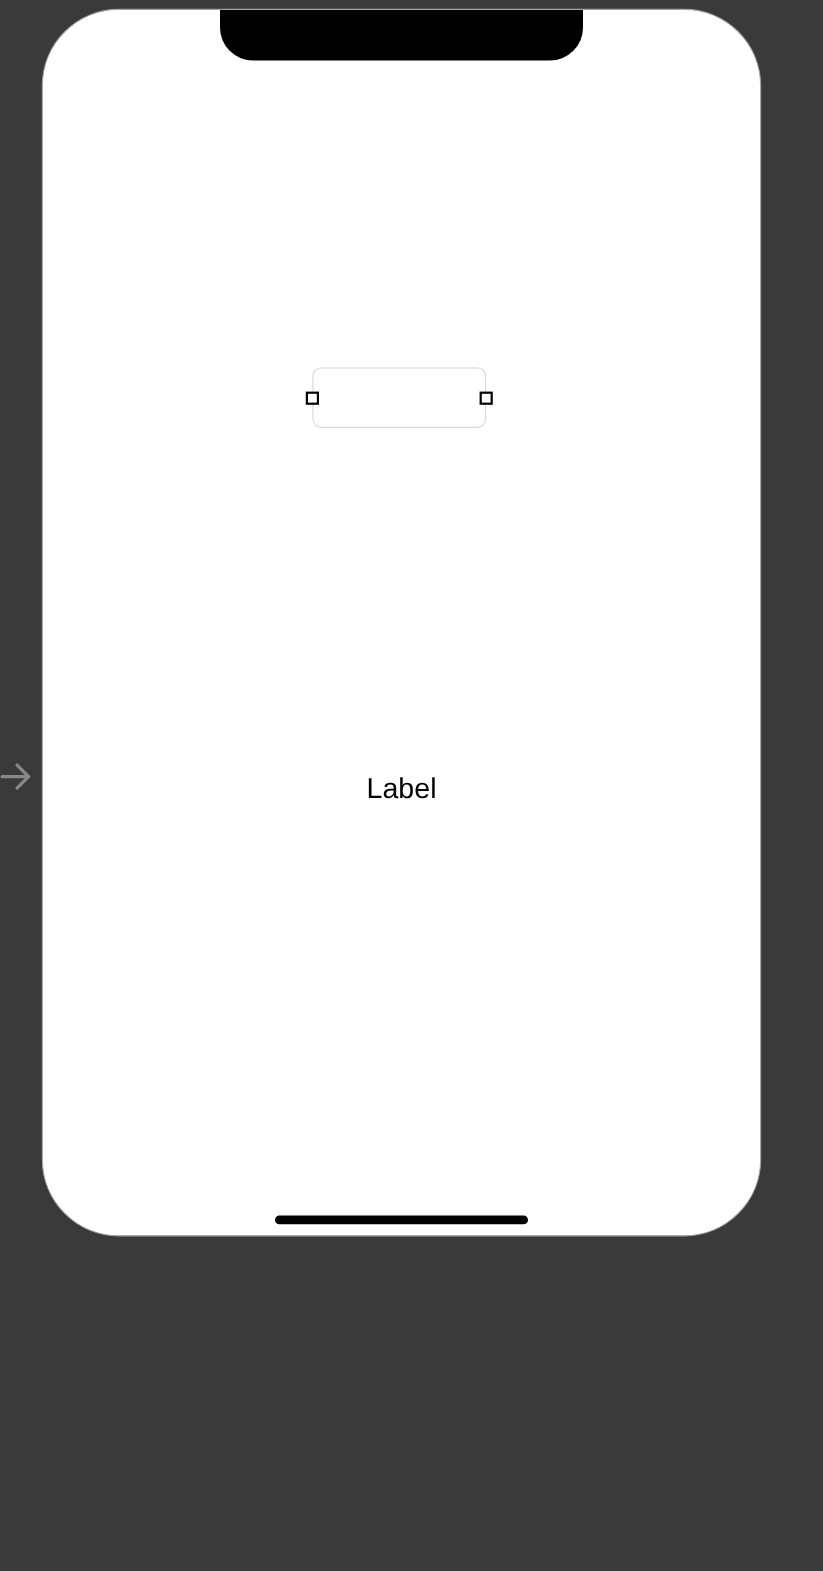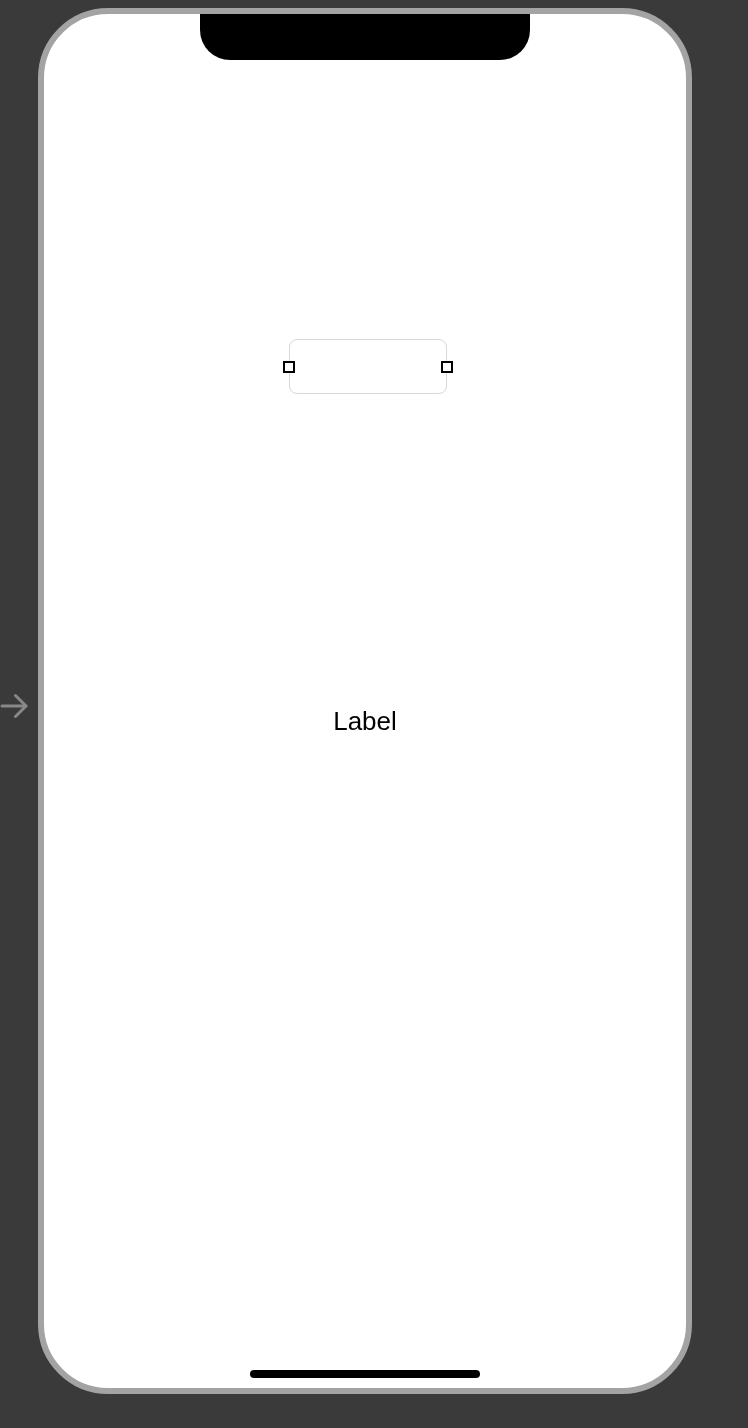--- a/index.html
+++ b/index.html
@@ -24,23 +24,23 @@
       width: 36px;
       height: 36px;
       color: #888;
     }
     
     .device-frame {
       position: absolute;
       left: 38px;
       top: 8px;
       width: 654px;
-      height: 1386px;
+      height: 1116px;
       background: #fff;
-      border: 6px solid #a3a3a3;
+      border: 1px solid #a3a3a3;
       border-radius: 70px;
       overflow: hidden;
     }
     
     .notch {
       position: absolute;
       top: -2px;
       left: 50%;
       transform: translateX(-50%);
       width: 330px;

